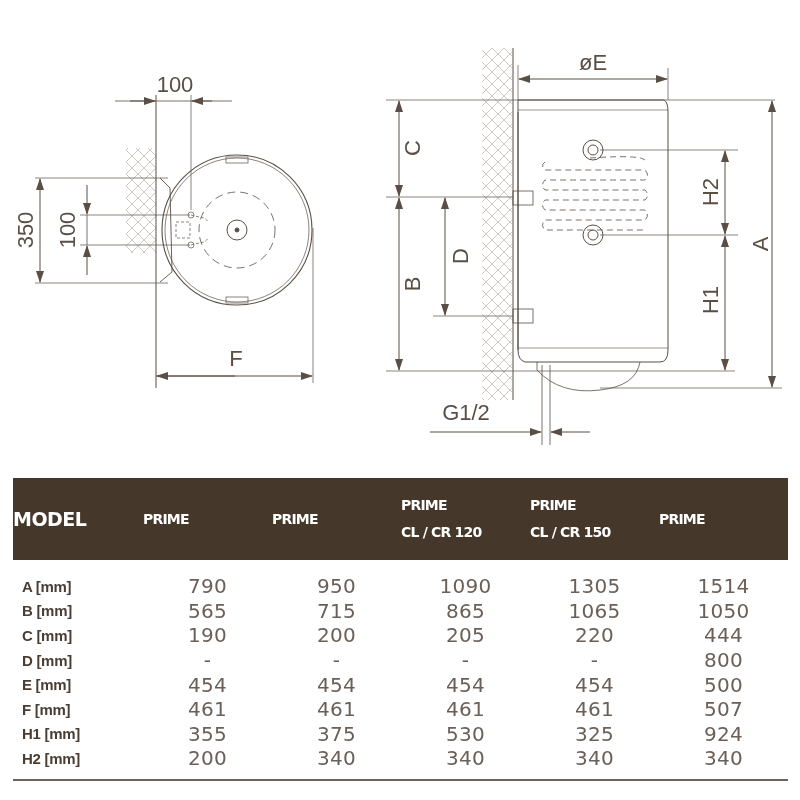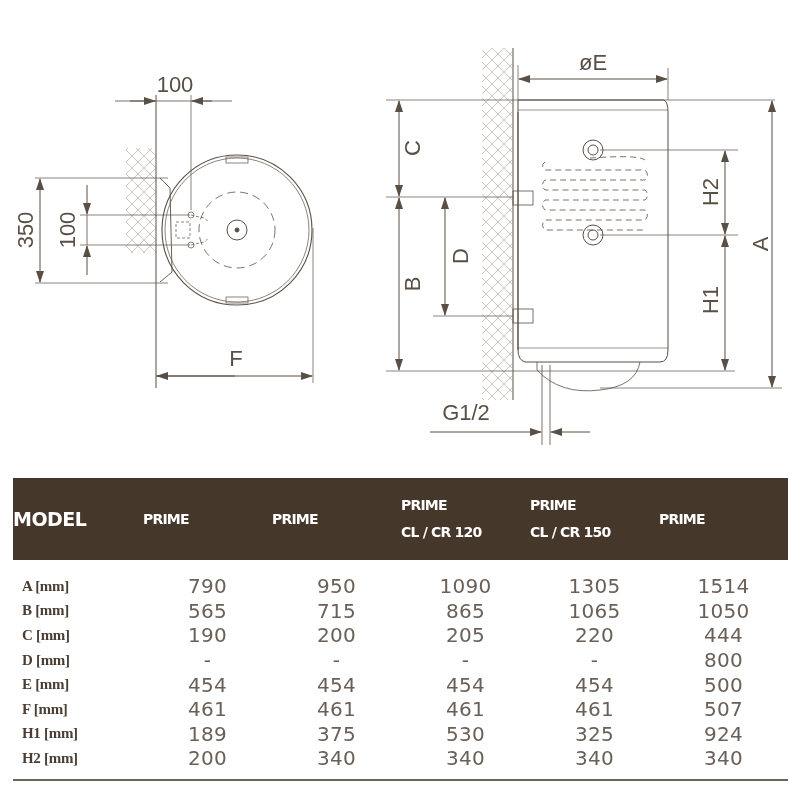--- a/index.html
+++ b/index.html
@@ -6,21 +6,21 @@
   body { width: 800px; height: 800px; position: relative; overflow: hidden; font-family: "Liberation Sans", sans-serif; color: #5a4f45; }
   .drawing { position: absolute; left: 0; top: 0; width: 800px; height: 460px; }
   .drawing svg { display: block; }
   .dim-text { font-family: "Liberation Sans", sans-serif; font-size: 22px; fill: #5a4f45; }
   .spec-table { position: absolute; left: 13px; top: 478px; width: 775px; }
   .header { display: flex; align-items: center; height: 82px; background: #46372b; color: #ffffff; }
   .header .model-label { width: 130px; font-family: "DejaVu Sans", sans-serif; font-weight: bold; font-size: 19px; letter-spacing: -0.5px; box-sizing: border-box; }
   .header .col { flex: 1; text-align: left; font-family: "DejaVu Sans", sans-serif; font-weight: bold; font-size: 14px; line-height: 27px; letter-spacing: -0.8px; }
   .rows { padding-top: 14px; }
   .row { display: flex; height: 24.6px; align-items: center; }
-  .row .label { width: 130px; padding-left: 9px; box-sizing: border-box; font-family: Liberation Serif, serif; font-weight: bold; font-size: 15px; color: #4a3e34; letter-spacing: -0.3px; }
+  .row .label { width: 130px; padding-left: 9px; box-sizing: border-box; font-family: Liberation Sans, sans-serif; font-weight: bold; font-size: 15px; color: #4a3e34; letter-spacing: -0.3px; }
   .row .cell { flex: 1; text-align: center; font-family: "DejaVu Sans", sans-serif; font-size: 20px; color: #6b6058; letter-spacing: 0.3px; }
   .bottom-rule { position: absolute; left: 13px; top: 779px; width: 775px; height: 2px; background: #6e6259; }
 </style>
 </head>
 <body>
 
 <div class="drawing">
   <svg width="800" height="460" viewBox="0 0 800 460" xmlns="http://www.w3.org/2000/svg">
     <defs>
       <marker id="arr" markerWidth="12" markerHeight="8" refX="11" refY="4" orient="auto" markerUnits="userSpaceOnUse">
@@ -217,21 +217,21 @@
     <div class="row">
       <div class="label">F [mm]</div>
       <div class="cell">461</div>
       <div class="cell">461</div>
       <div class="cell">461</div>
       <div class="cell">461</div>
       <div class="cell">507</div>
     </div>
     <div class="row">
       <div class="label">H1 [mm]</div>
-      <div class="cell">189</div>
+      <div class="cell">355</div>
       <div class="cell">375</div>
       <div class="cell">530</div>
       <div class="cell">325</div>
       <div class="cell">924</div>
     </div>
     <div class="row">
       <div class="label">H2 [mm]</div>
       <div class="cell">200</div>
       <div class="cell">340</div>
       <div class="cell">340</div>

